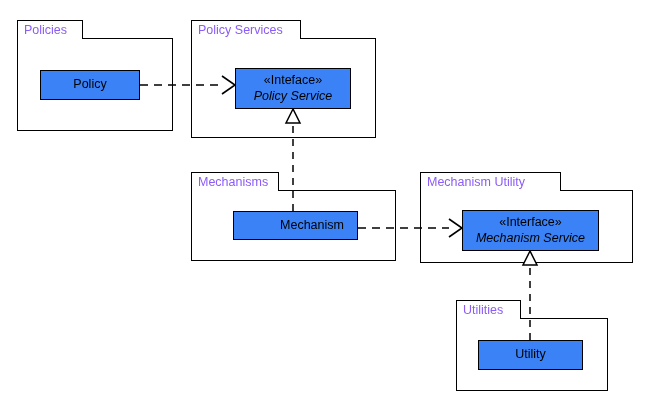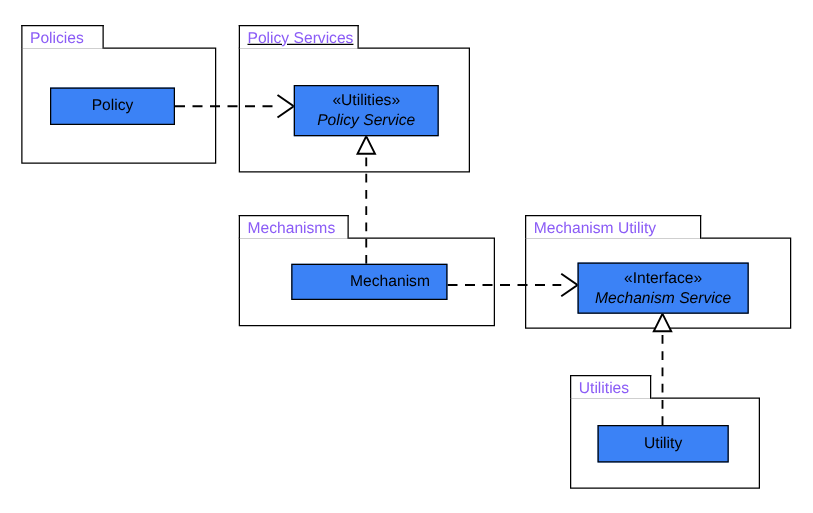--- a/index.html
+++ b/index.html
@@ -105,27 +105,27 @@
     <div class="package-tab" style="width:66px; height:19px;">
       <span class="package-tab-label">Policies</span>
     </div>
     <div class="package-body" style="top:18px; width:156px; height:93px;"></div>
   </div>
   <div class="classifier" style="left:40px; top:70px; width:100px; height:30px;">
     <span class="classifier-name">Policy</span>
   </div>
 
   <div class="package" style="left:191px; top:20px; width:185px; height:118px;">
-    <div class="package-tab" style="width:96px; height:19px;text-decoration:underline;">
+    <div class="package-tab" style="width:110px; height:19px;">
       <span class="package-tab-label">Policy Services</span>
     </div>
     <div class="package-body" style="top:18px; width:185px; height:100px;"></div>
   </div>
   <div class="classifier" style="left:235px; top:68px; width:116px; height:41px;">
-    <span class="stereotype">«Utilities»</span>
+    <span class="stereotype">«Inteface»</span>
     <span class="classifier-name italic-name">Policy Service</span>
   </div>
 
   <div class="package" style="left:191px; top:172px; width:205px; height:89px;">
     <div class="package-tab" style="width:88px; height:19px;">
       <span class="package-tab-label">Mechanisms</span>
     </div>
     <div class="package-body" style="top:18px; width:205px; height:71px;"></div>
   </div>
   <div class="classifier" style="left:233px; top:211px; width:125px; height:29px;padding-left:33px;">

